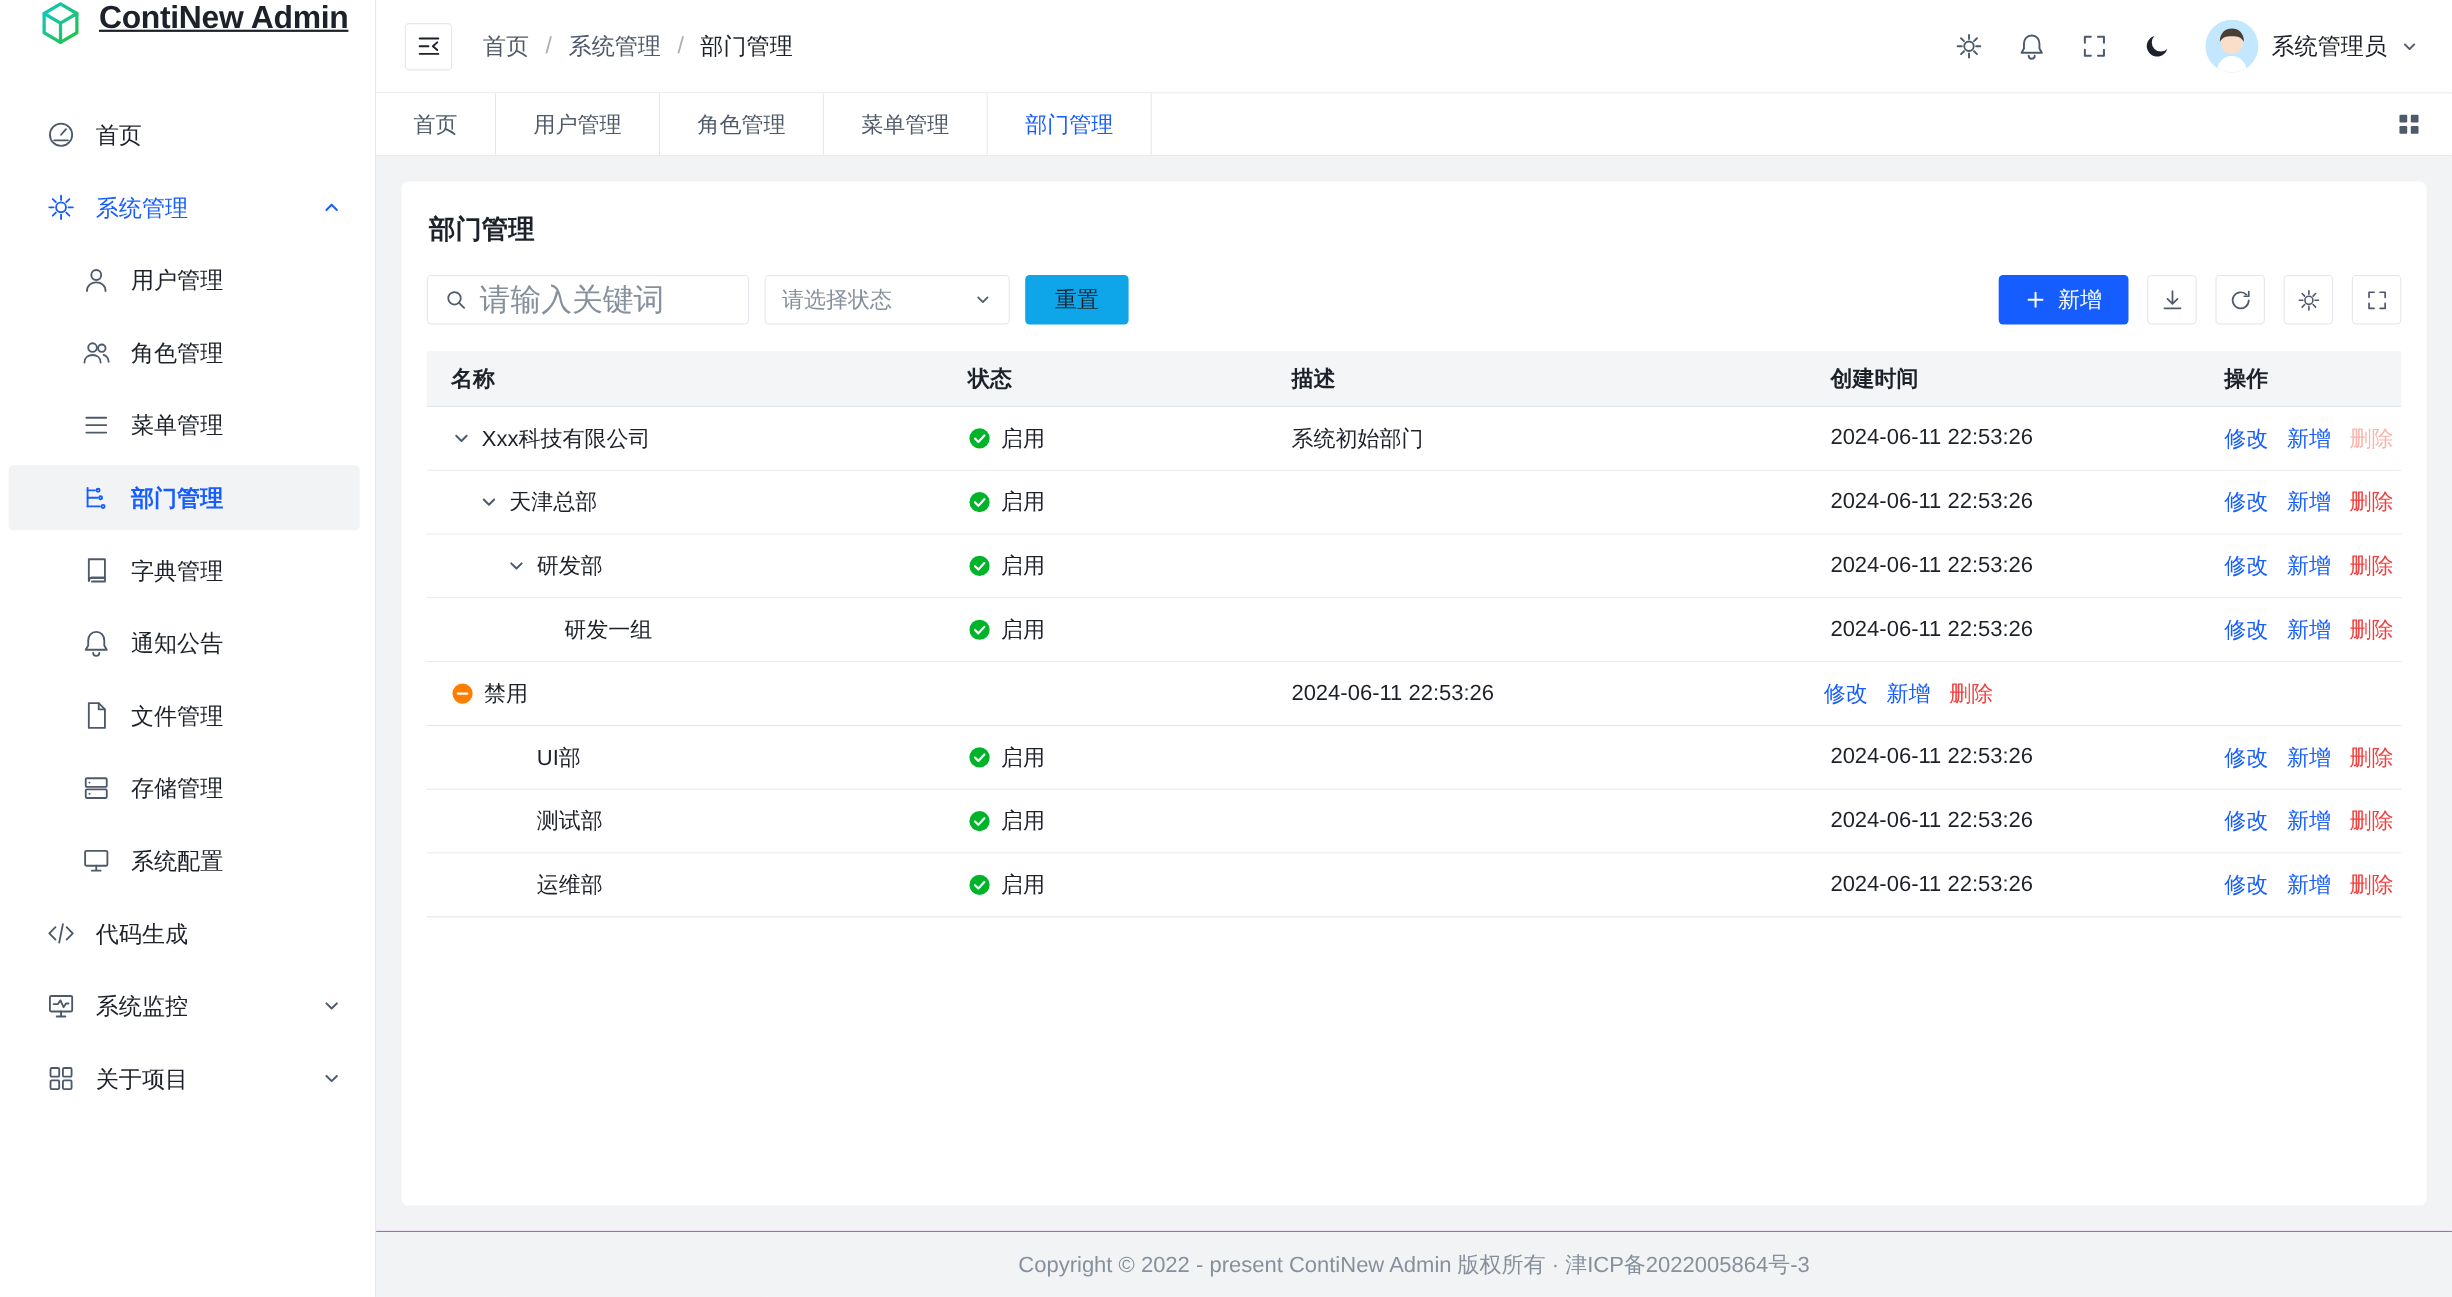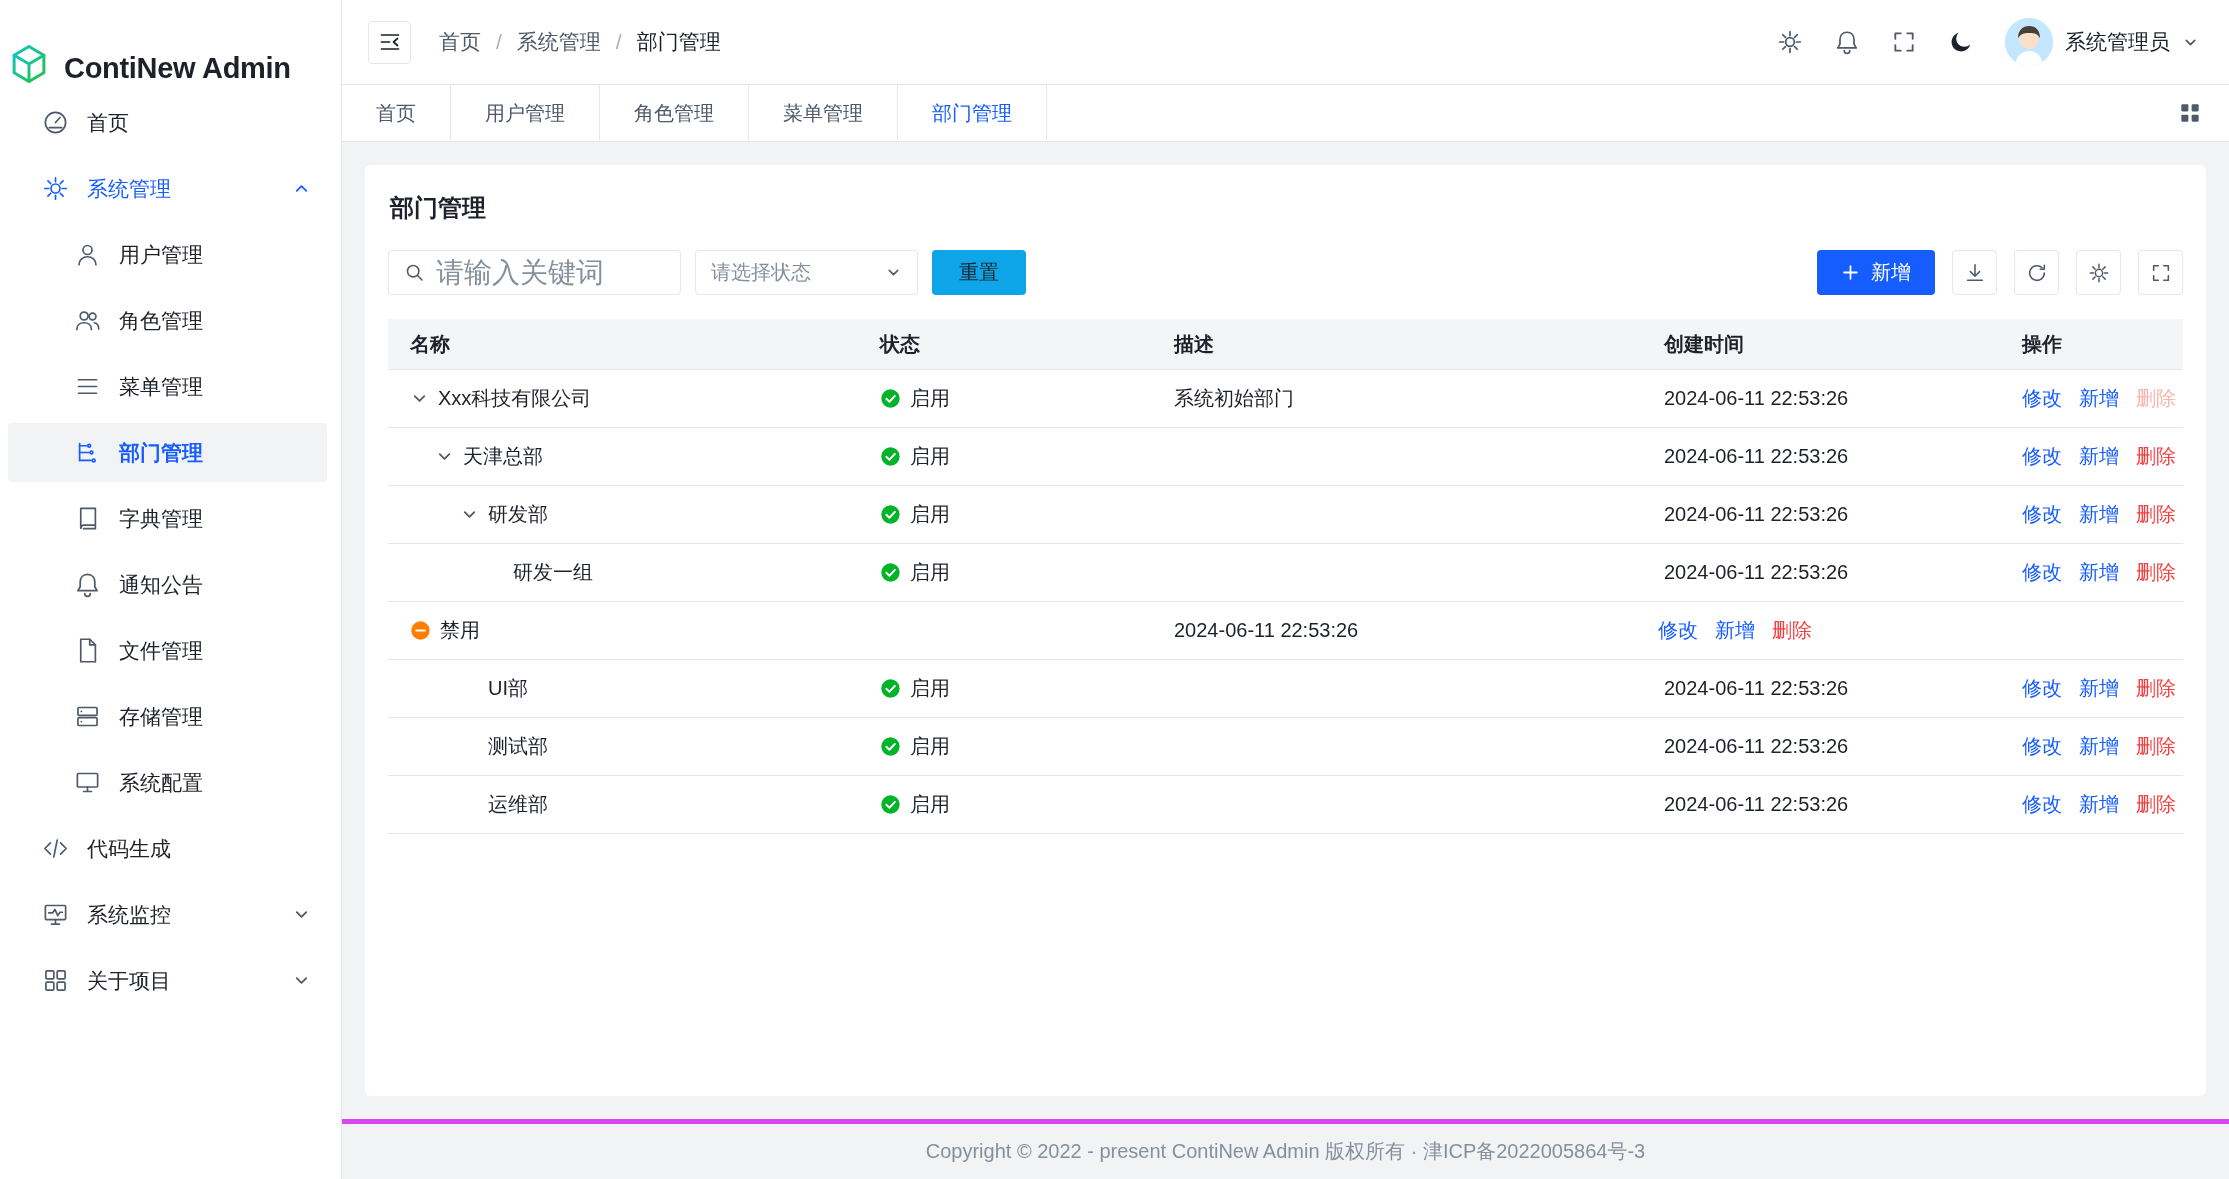--- a/index.html
+++ b/index.html
@@ -6,21 +6,21 @@
   html,body { width:2229px; height:1179px; overflow:hidden; }
   body {
     font-family: "Liberation Sans", "DejaVu Sans", sans-serif;
     font-size: 20px; color: #1d2129; background: #f2f3f5;
     display: flex;
   }
   svg { display:block; }
 
   
   .sidebar { width:342px; flex-shrink:0; background:#fff; border-right:1px solid #e5e6eb; display:flex; flex-direction:column; }
-  .logo { height:85px; display:flex; align-items:flex-end; padding-left:8px; gap:14px; cursor:pointer; }
+  .logo { height:85px; display:flex; align-items:flex-start; padding-left:34px; gap:14px; cursor:pointer;text-decoration:underline; }
   .logo-ic { width:42px; height:42px; }
   .logo-text { font-size:29px; font-weight:700; color:#1d2129; letter-spacing:-0.3px; }
   .menu { padding-top:8px; flex:1; overflow:hidden; }
   .menu-item { height:59px; display:flex; align-items:center; margin:0 14px 7px 8px; padding-left:34px; padding-right:16px; border-radius:4px; color:#1d2129; cursor:pointer; font-size:21px; }
   .menu-item .mi-icon { width:27px; height:27px; color:#4e5969; flex-shrink:0; }
   .menu-item .mi-label { margin-left:18px; white-space:nowrap; }
   .menu-item .mi-caret { margin-left:auto; width:19px; height:19px; color:#4e5969; }
   .menu-item.sub { padding-left:66px; }
   .menu-item.active { background:#f2f3f5; color:#165dff; font-weight:600; }
   .menu-item.active .mi-icon { color:#165dff; }
@@ -85,21 +85,21 @@
   .tree-arrow { width:19px; height:19px; color:#4e5969; cursor:pointer; flex-shrink:0; }
   .tree-arrow.hidden { visibility:hidden; cursor:default; }
   .status { display:flex; align-items:center; gap:9px; }
   .st-ic { width:21px; height:21px; flex-shrink:0; }
   .actions { display:flex; gap:17px; padding-left:16px; }
   .lnk { cursor:pointer; color:#165dff; text-decoration:none; white-space:nowrap; }
   .lnk.del { color:#f53f3f; }
   .lnk.del.disabled { color:#fbb5ac; cursor:not-allowed; }
 
   
-  .footer { height:60px; border-top:5px solid #d946ef; display:flex; align-items:center; justify-content:center; color:#86909c; font-size:20px; flex-shrink:0; }
+  .footer { height:60px; border-top:1px solid #d946ef; display:flex; align-items:center; justify-content:center; color:#86909c; font-size:20px; flex-shrink:0; }
 </style>
 </head>
 <body>
 
 <aside class="sidebar">
   <div class="logo">
     <svg class="logo-ic" viewBox="0 0 48 48" fill="none" stroke-width="3.4" stroke-linecap="round" stroke-linejoin="round">
       <defs>
           <linearGradient id="lg" x1="0" y1="0" x2="1" y2="1">
             <stop offset="0" stop-color="#0fc6c2"></stop>

